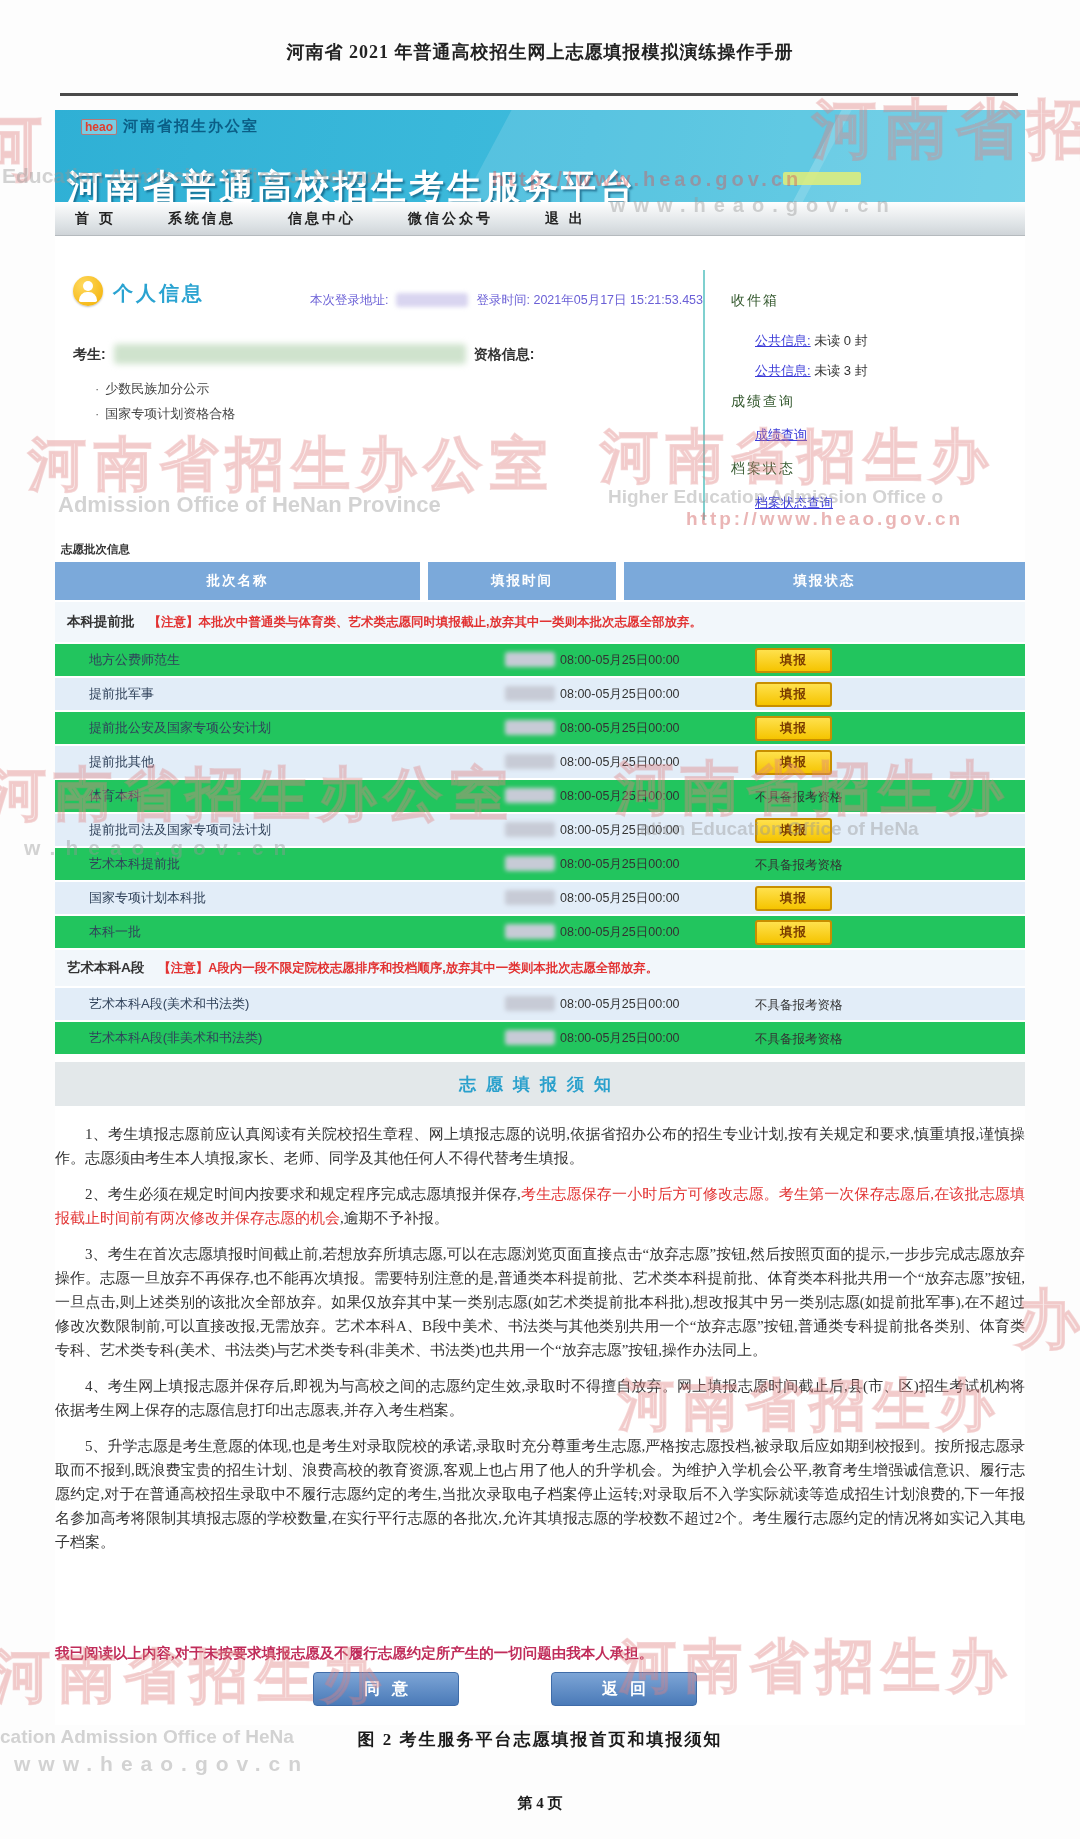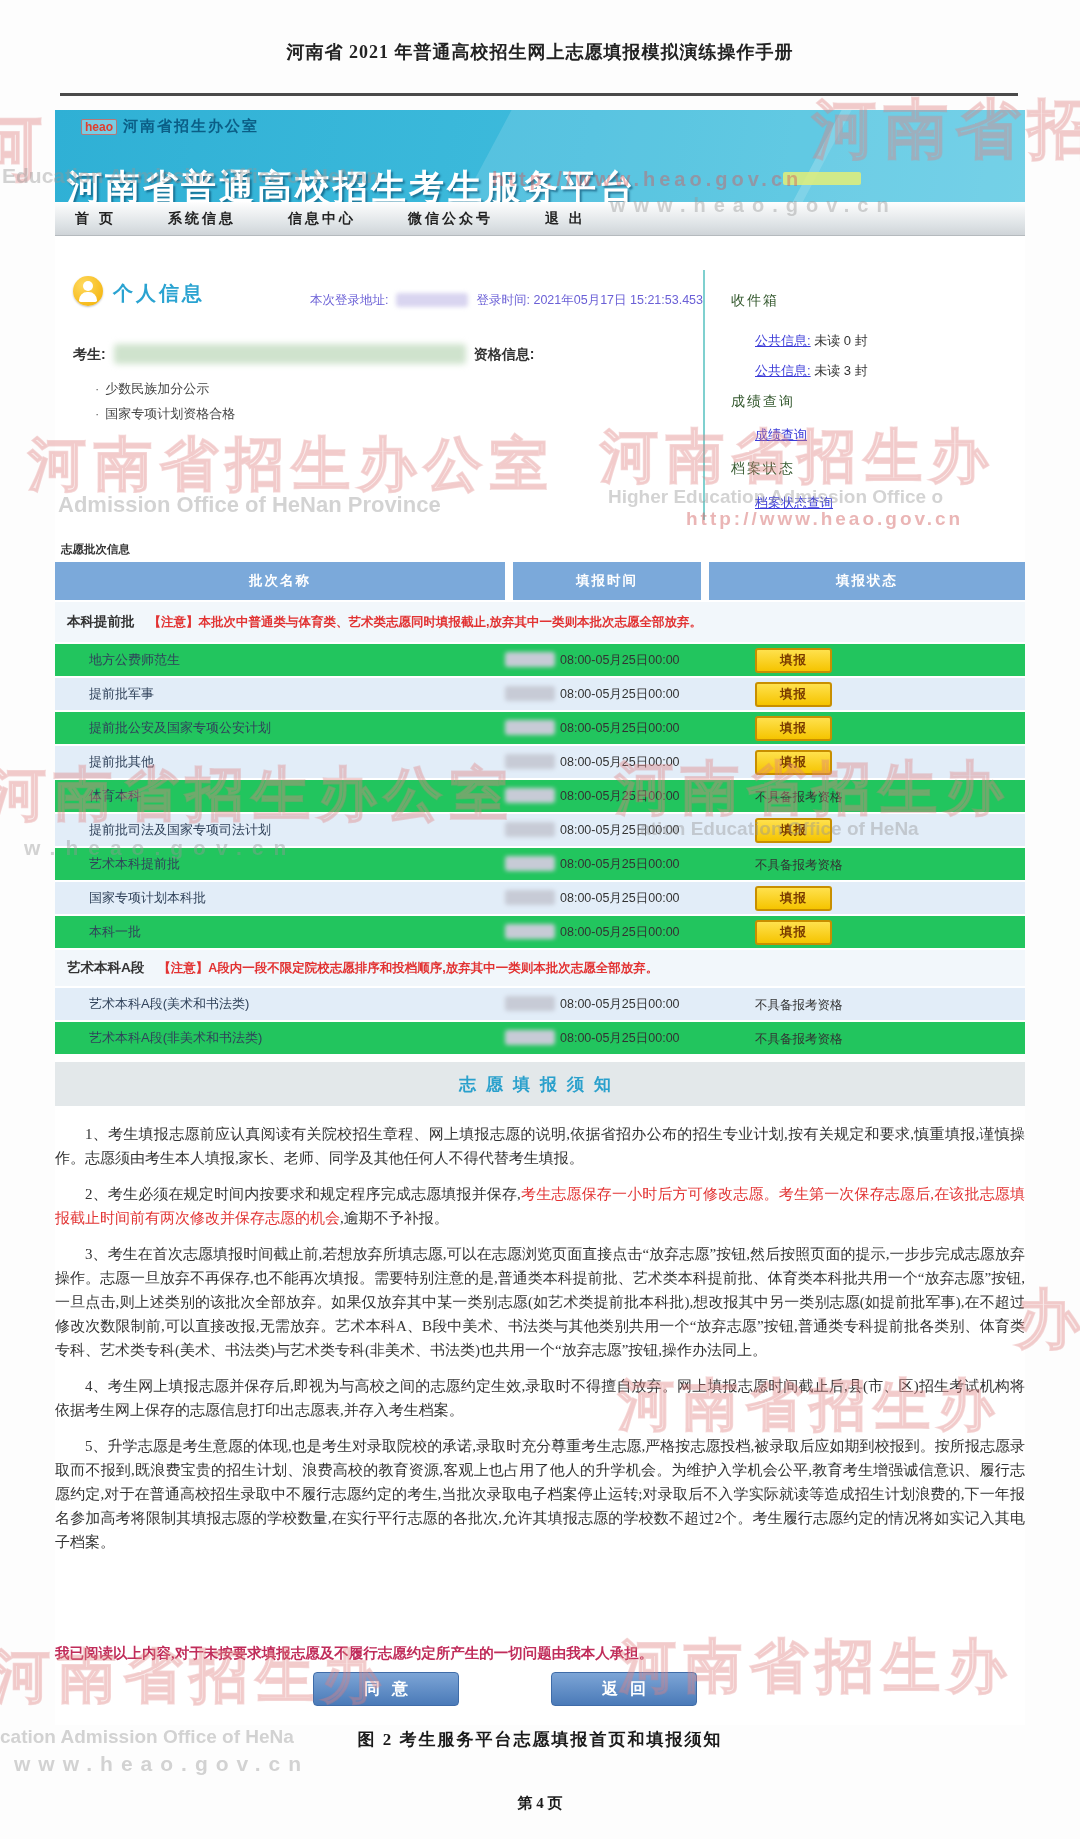--- a/index.html
+++ b/index.html
@@ -48,21 +48,21 @@
   .sb-head{position:absolute;font-size:14px;font-weight:400;color:#35592f;letter-spacing:2px;}
   .sb-link{position:absolute;font-size:13px;color:#3a3ad8;text-decoration:underline;cursor:pointer;}
   .sb-row{position:absolute;font-size:13px;color:#333;}
   .sb-row .lnk{color:#3a3ad8;text-decoration:underline;cursor:pointer;}
   
   .tbl-label{position:absolute;left:6px;top:432px;font-size:11.5px;font-weight:700;color:#333;}
   .tbl{position:absolute;left:0;top:452px;width:970px;}
   .thead{display:flex;height:38px;margin-bottom:2px;}
   .thead span{background:#7ba9da;color:#fff;font-size:13.5px;font-weight:700;letter-spacing:2px;
               display:flex;align-items:center;justify-content:center;}
-  .thead .h1{width:450px;margin-right:8px;}
+  .thead .h1{width:365px;margin-right:8px;}
   .thead .h2{width:188px;margin-right:8px;}
   .thead .h3{flex:1;}
   .tgroup{height:40px;display:flex;align-items:center;background:#f2f7fb;margin-bottom:2px;}
   .g-name{font-size:13.5px;font-weight:700;color:#333;padding-left:12px;white-space:nowrap;}
   .g-note{font-size:12.5px;font-weight:700;color:#e23333;padding-left:14px;white-space:nowrap;}
   .trow{height:32px;display:flex;align-items:center;background:#22c55e;margin-bottom:2px;}
   .trow.alt{background:#e2edf8;}
   .c-name{width:416px;padding-left:34px;font-size:13px;color:#30425a;}
   .c-time{width:250px;font-size:12.5px;color:#333;white-space:nowrap;}
   .b-date{width:50px;height:15px;background:#c7cbd6;margin-right:5px;}

